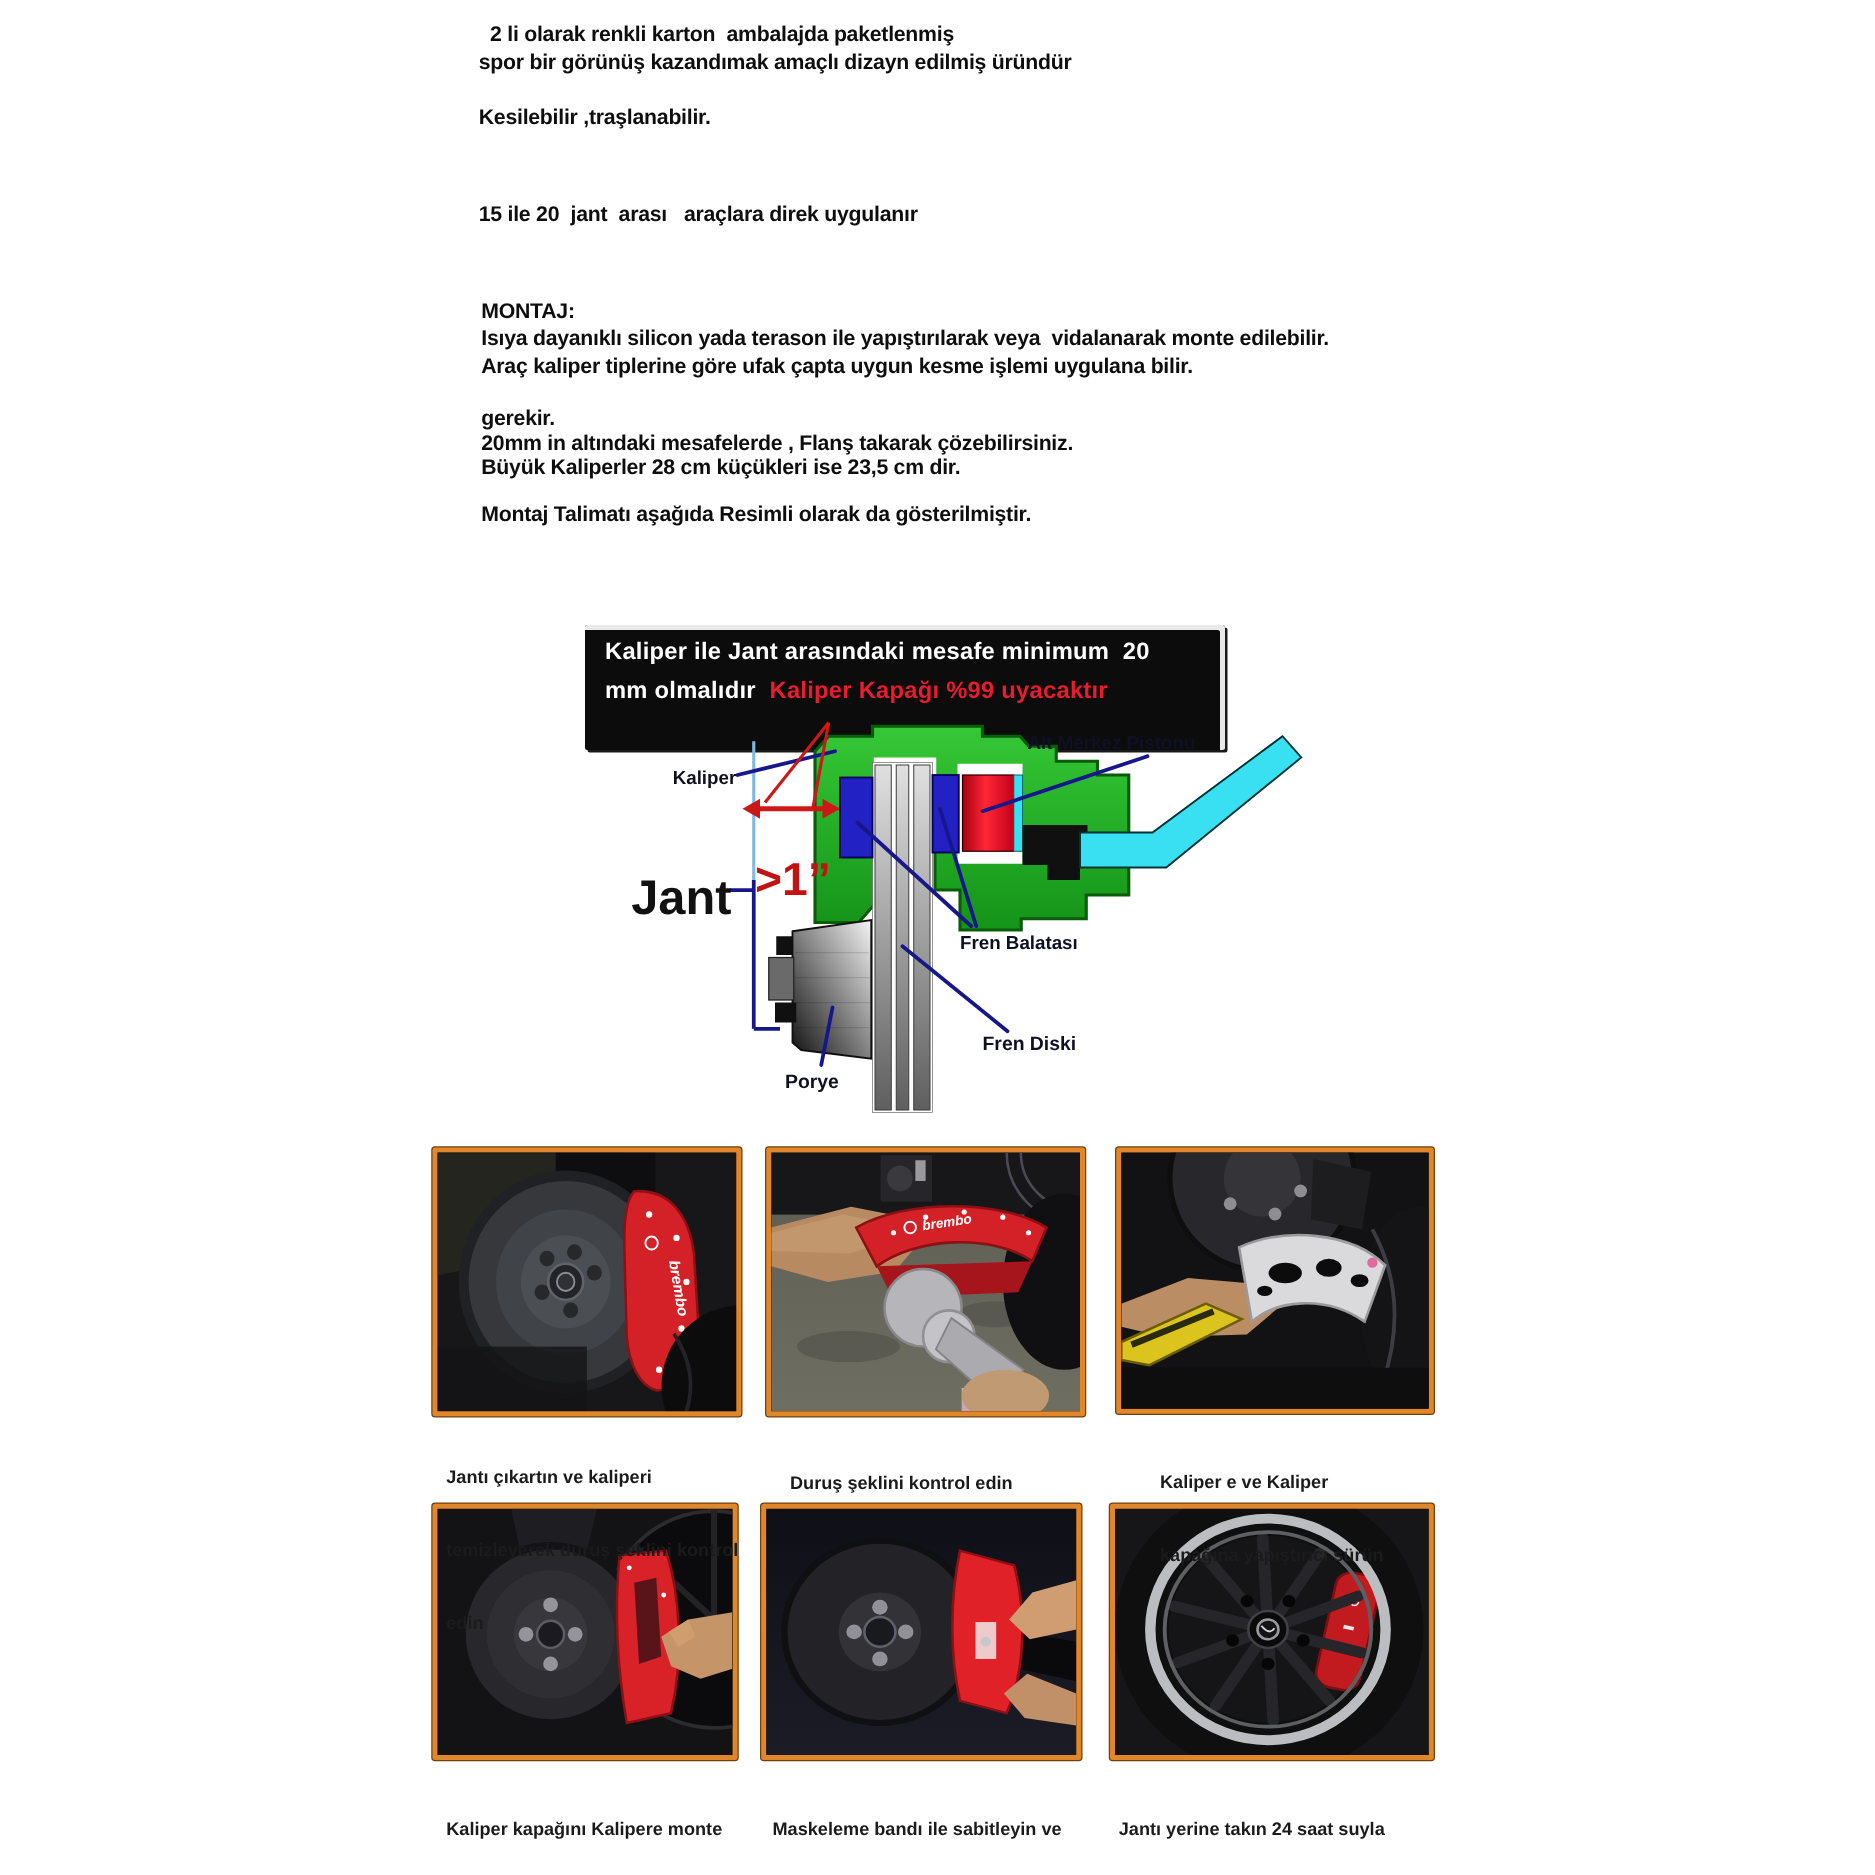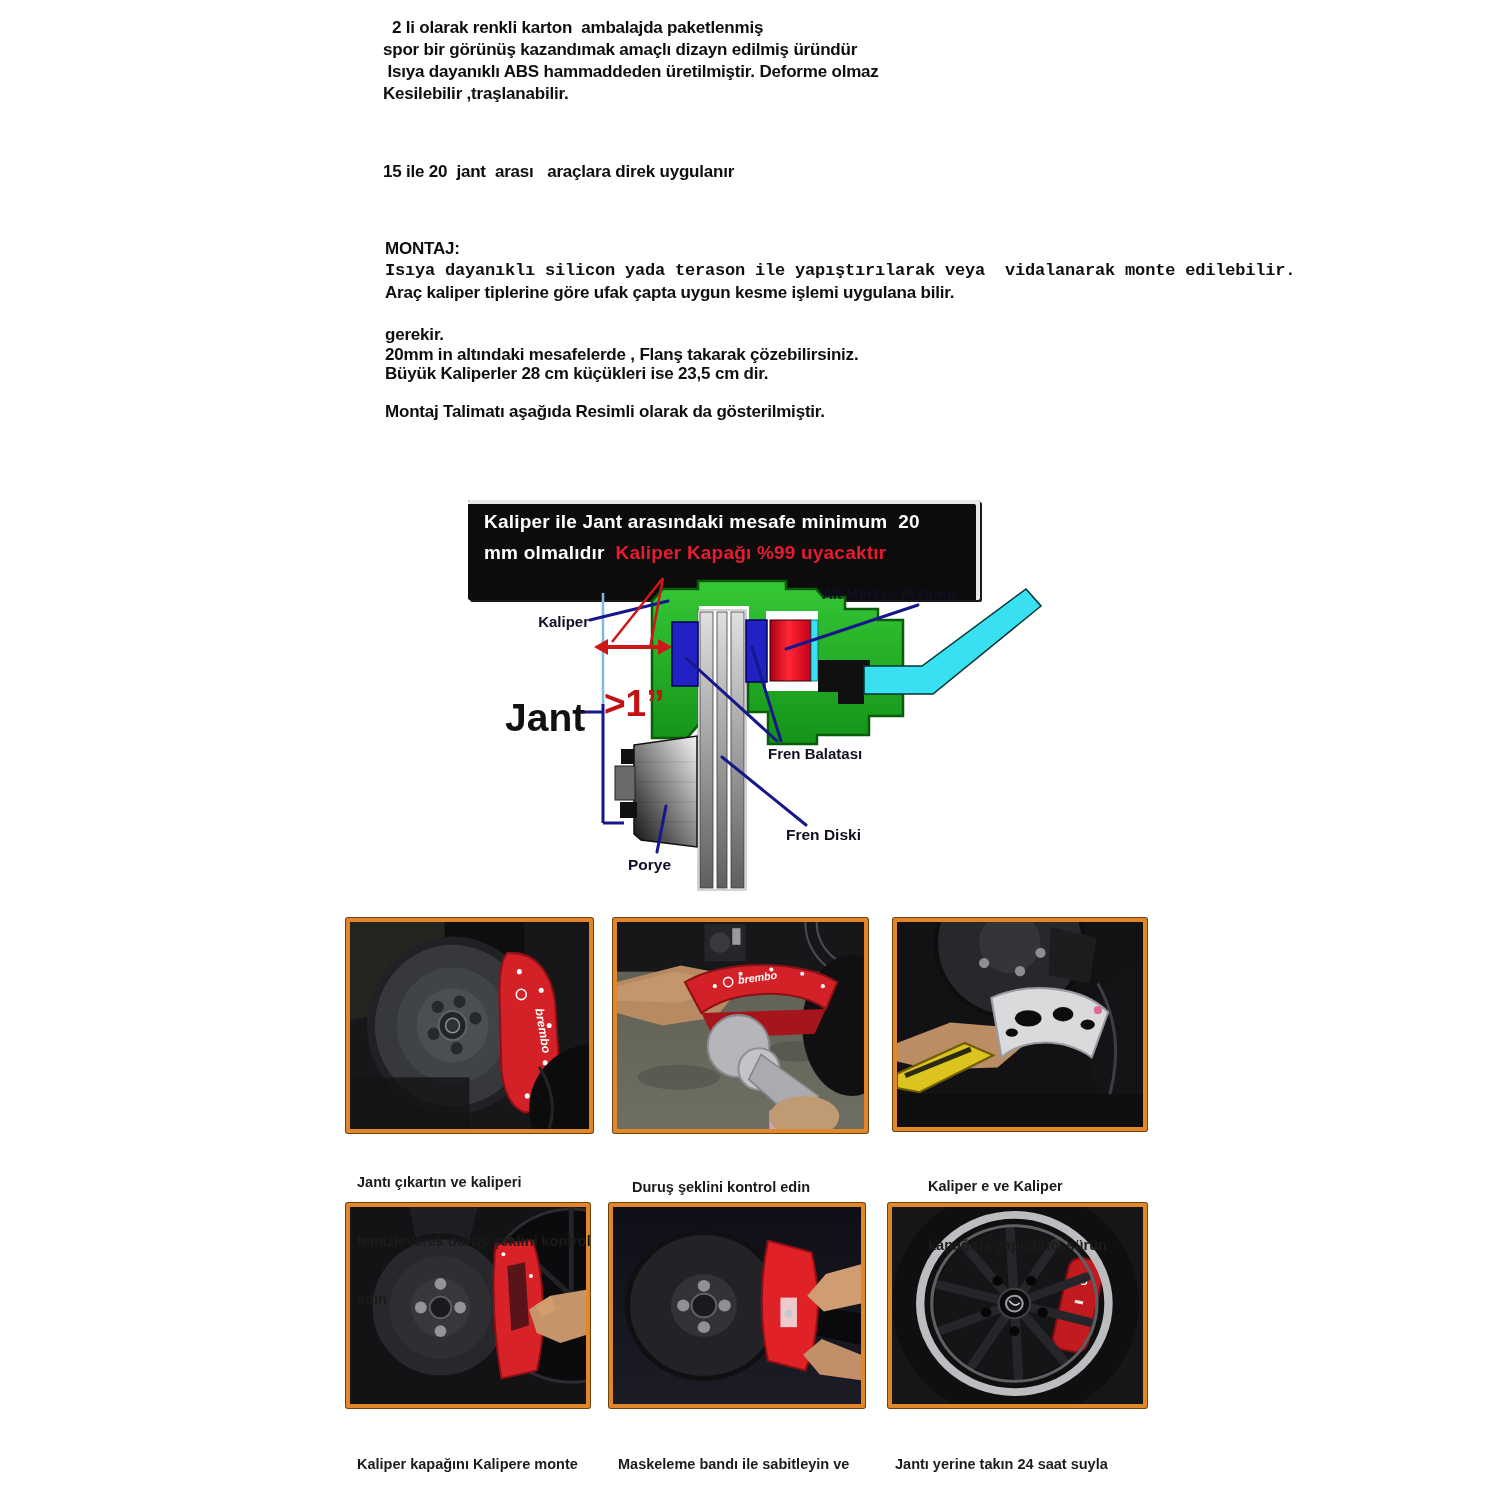--- a/index.html
+++ b/index.html
@@ -22,26 +22,25 @@
   .cap{position:absolute;font-weight:bold;color:#1b1b1b;font-size:14.5px;
       line-height:19.5px;white-space:pre;}
 </style>
 </head>
 <body>
 
 <div class="page">
 
   <div class="tl" style="left:392px;top:18px;">2 li olarak renkli karton  ambalajda paketlenmiş</div>
   <div class="tl" style="left:383px;top:40px;">spor bir görünüş kazandımak amaçlı dizayn edilmiş üründür</div>
-  <div class="tl" style="left:383px;top:62px;"> Isıya dayanıklı ABS hammaddeden üretilmiştir. Deforme olmaz</div>
   <div class="tl" style="left:383px;top:84px;">Kesilebilir ,traşlanabilir.</div>
   <div class="tl" style="left:383px;top:126px;margin-top:36px;">15 ile 20  jant  arası   araçlara direk uygulanır</div>
 
   <div class="tl" style="left:385px;top:239px;">MONTAJ:</div>
-  <div class="tl" style="left:385px;top:261px;font-family:Liberation Mono, monospace;">Isıya dayanıklı silicon yada terason ile yapıştırılarak veya  vidalanarak monte edilebilir.</div>
+  <div class="tl" style="left:385px;top:261px;">Isıya dayanıklı silicon yada terason ile yapıştırılarak veya  vidalanarak monte edilebilir.</div>
   <div class="tl" style="left:385px;top:283px;">Araç kaliper tiplerine göre ufak çapta uygun kesme işlemi uygulana bilir.</div>
   <div class="tl" style="left:385px;top:325px;">gerekir.</div>
   <div class="tl" style="left:385px;top:345px;">20mm in altındaki mesafelerde , Flanş takarak çözebilirsiniz.</div>
   <div class="tl" style="left:385px;top:364px;">Büyük Kaliperler 28 cm küçükleri ise 23,5 cm dir.</div>
   <div class="tl" style="left:385px;top:402px;">Montaj Talimatı aşağıda Resimli olarak da gösterilmiştir.</div>
 
   <div class="banner">
     <div class="bline">Kaliper ile Jant arasındaki mesafe minimum  20</div>
     <div class="bline l2"><span>mm olmalıdır  </span><span class="red">Kaliper Kapağı %99 uyacaktır</span></div>
   </div>

